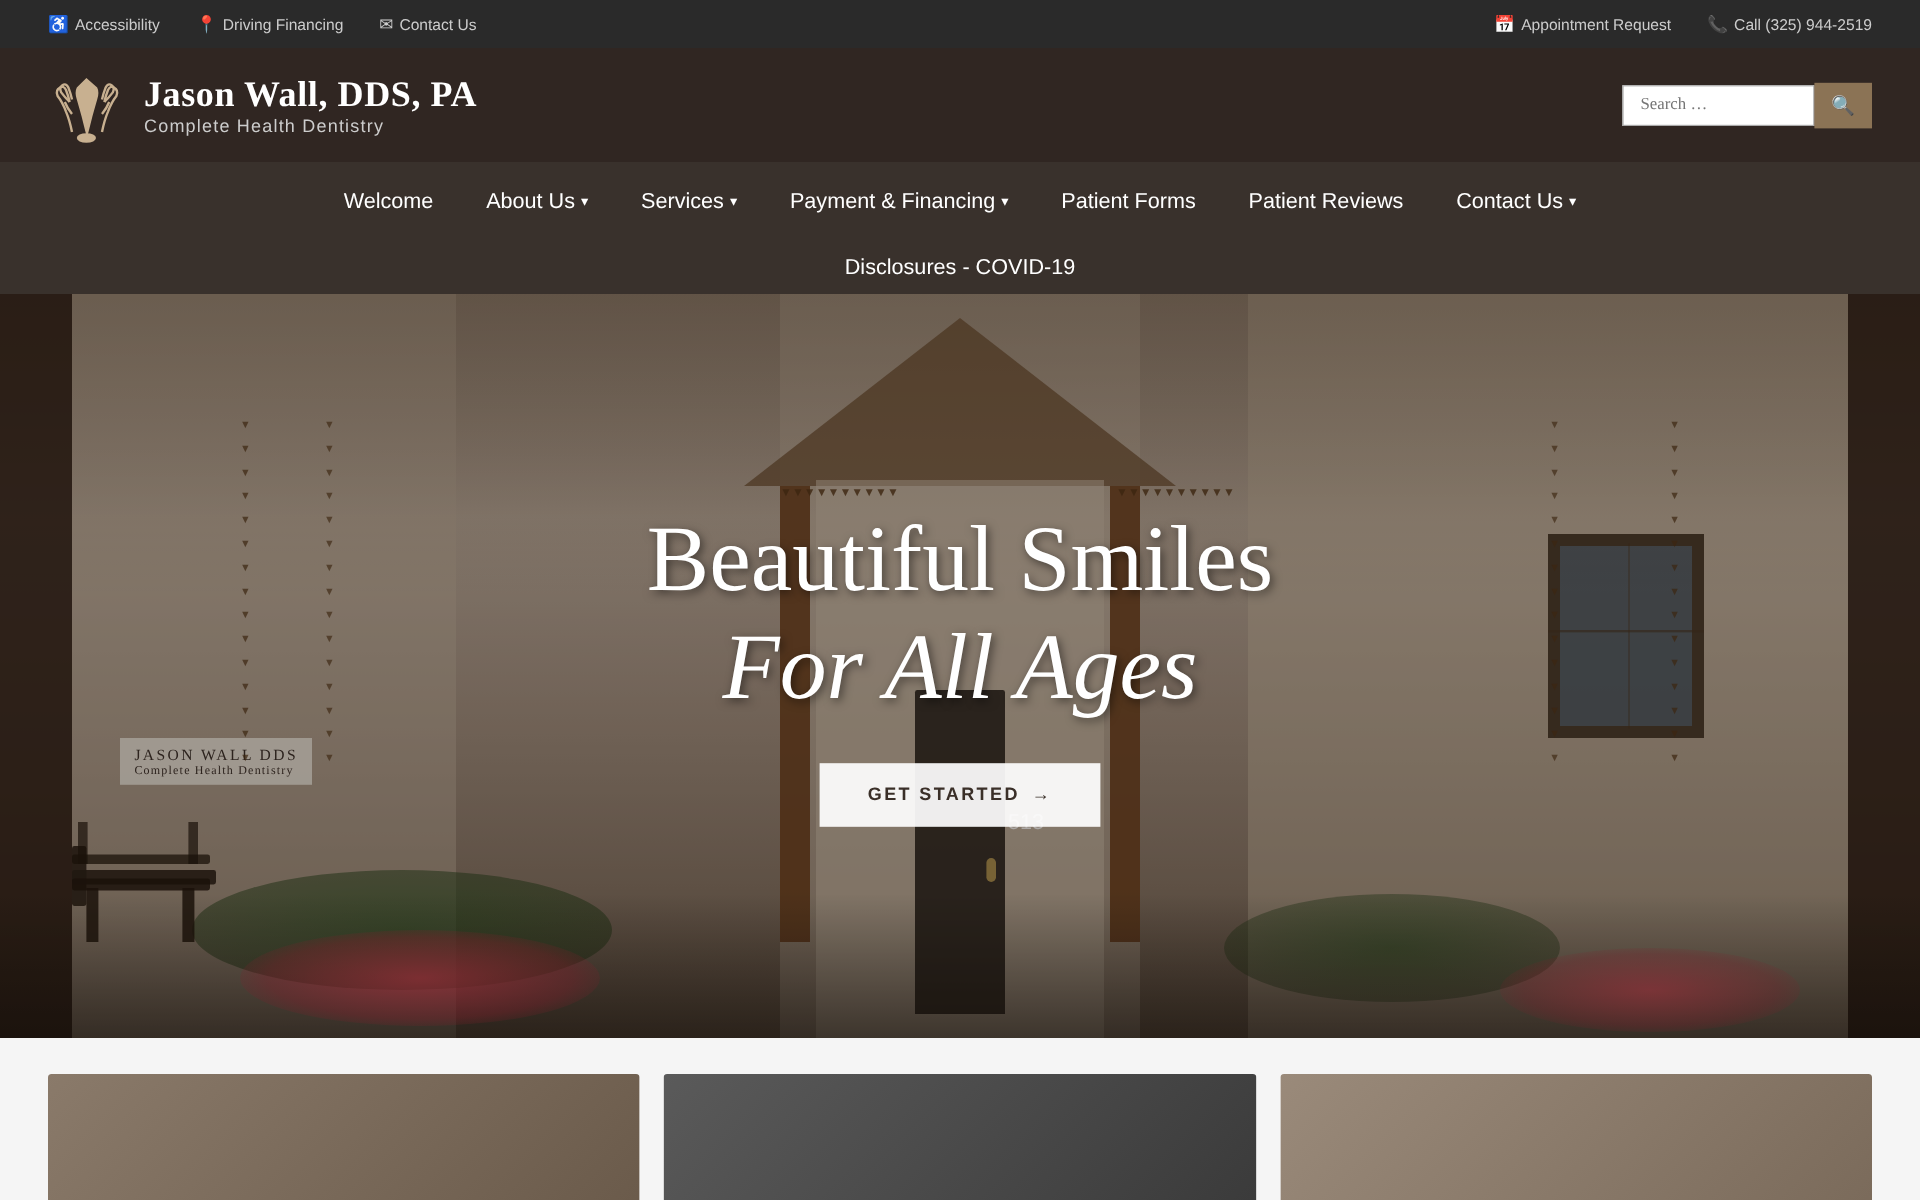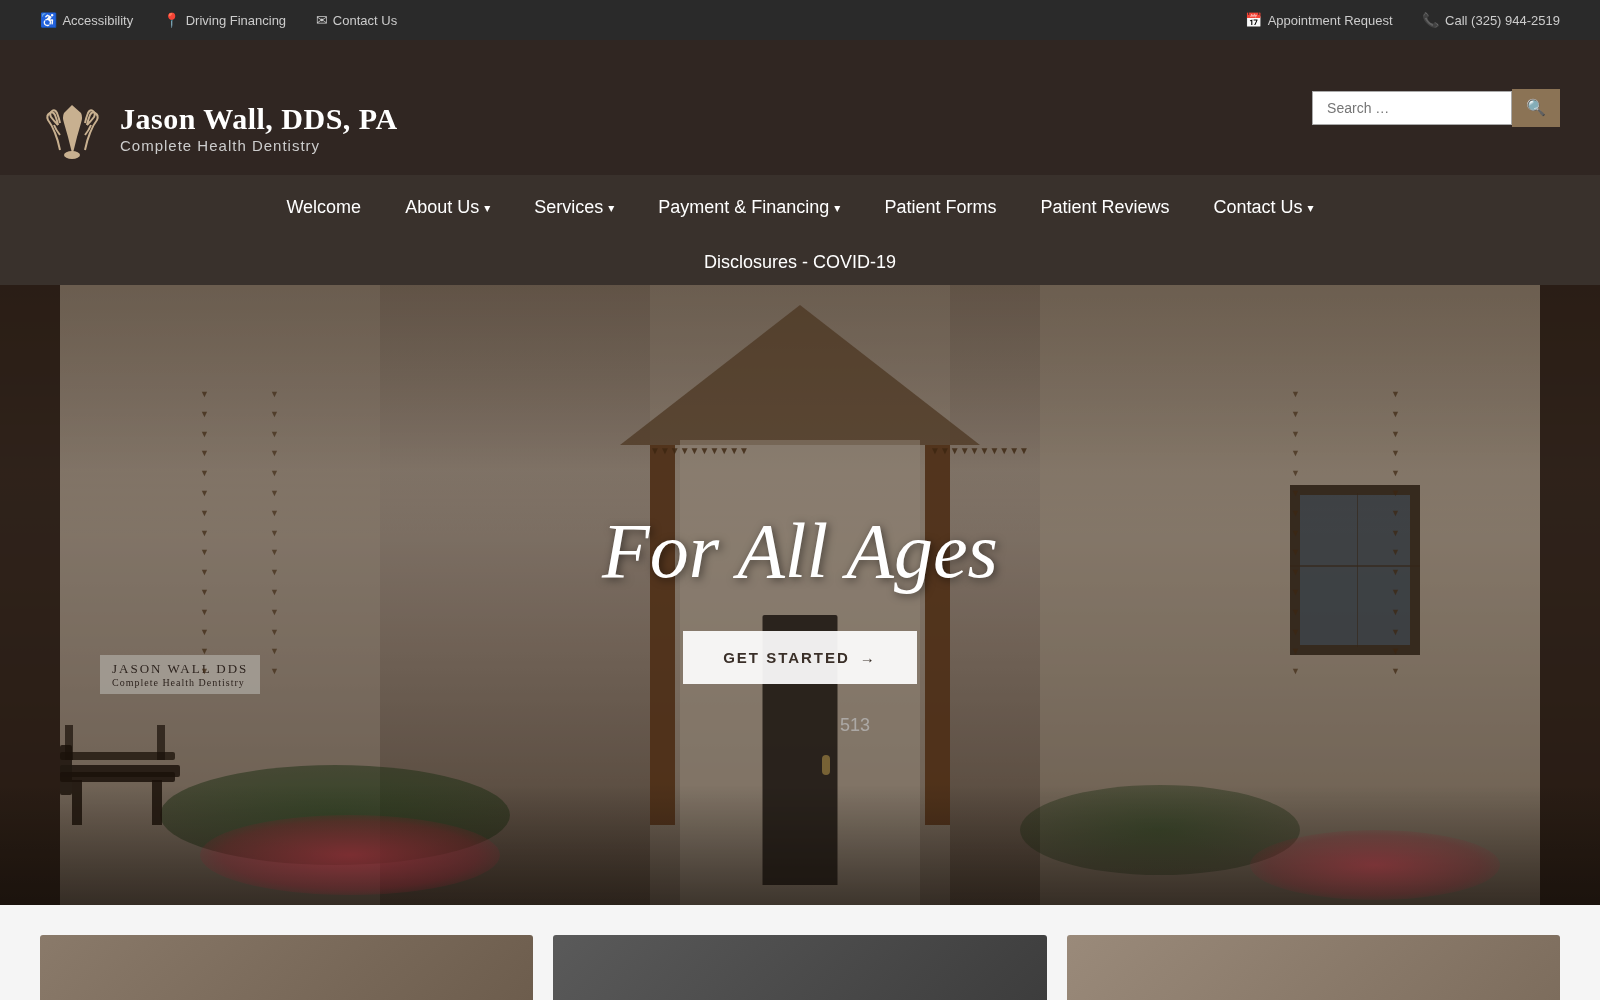--- a/index.html
+++ b/index.html
@@ -37,21 +37,20 @@
       align-items: center;
       justify-content: space-between;
       position: relative;
       z-index: 10;
     }
     .logo-area {
       display: flex;
       align-items: center;
       gap: 15px;
       text-decoration: none;
-      margin-top: 40px;
     }
     .logo-icon {
       width: 65px;
       height: 65px;
     }
     .logo-text {
       color: #fff;
     }
     .logo-text .name {
       font-size: 30px;
@@ -64,27 +63,27 @@
       font-size: 15px;
       font-family: Arial, sans-serif;
       color: #ccc;
       letter-spacing: 1px;
     }
     .search-area {
       display: flex;
       align-items: center;
     }
     .search-input {
-      width: 200px;
+      width: 160px;
       padding: 8px 14px;
       font-size: 14px;
       border: 1px solid #aaa;
       background: #fff;
       outline: none;
-      font-family: Liberation Sans, sans-serif;
+      font-family: Liberation Serif, serif;
     }
     .search-btn {
       background: #8b7355;
       border: none;
       padding: 8px 14px;
       cursor: pointer;
       color: #fff;
       font-size: 16px;
       height: 38px;
       display: flex;
@@ -482,20 +481,21 @@
     <div style="position:absolute;bottom:145px;left:65px;width:8px;height:35px;background:rgba(30,20,10,0.7);z-index:4;"></div>
     <div style="position:absolute;bottom:145px;left:157px;width:8px;height:35px;background:rgba(30,20,10,0.7);z-index:4;"></div>
 
     <div style="position:absolute;top:0;left:0;right:0;height:250px;background:linear-gradient(to bottom,rgba(130,110,90,0.4) 0%,transparent 100%);z-index:0;"></div>
 
     <div style="position:absolute;inset:0;background:rgba(20,12,8,0.32);z-index:5;pointer-events:none;"></div>
   </div>
 
   <div class="hero-content">
     <div class="hero-title">
+      <div>Beautiful Smiles</div>
       <div class="line2">For All Ages</div>
     </div>
     <a href="#" class="hero-btn">
       <span>GET STARTED</span>
       <span>→</span>
     </a>
   </div>
 </section>
 
 <div class="cards-section">

